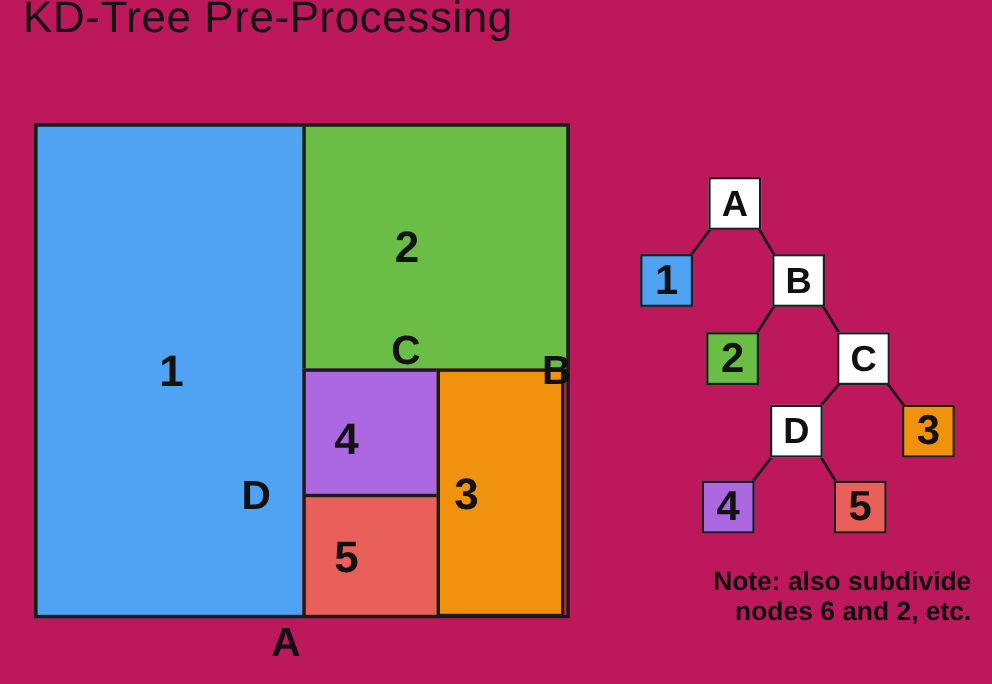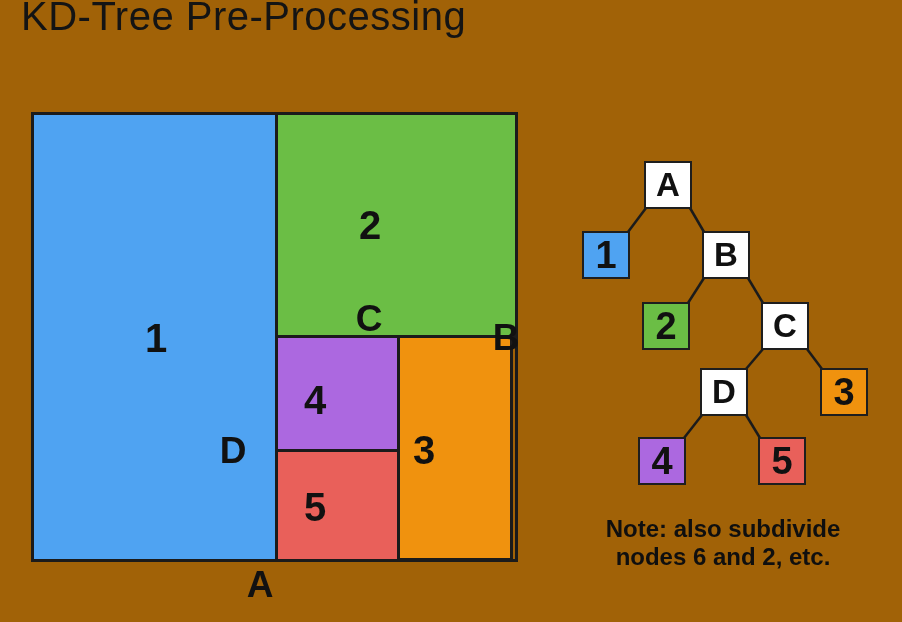--- a/index.html
+++ b/index.html
@@ -5,21 +5,21 @@
   html, body {
     margin: 0;
     padding: 0;
     background: #ffffff;
     font-family: "Liberation Sans", sans-serif;
   }
   .stage {
     position: relative;
     width: 902px;
     height: 622px;
-    background: #a16207;
+    background: #be185d;
     overflow: hidden;
   }
   .title {
     position: absolute;
     left: 21px;
     top: -6px;
     margin: 0;
     font-size: 40px;
     font-weight: 400;
     letter-spacing: 0.5px;
@@ -78,21 +78,21 @@
     z-index: 4;
   }
   .tnode.split { background: #ffffff; font-size: 33px; }
   .tnode.leaf  { font-size: 38px; }
   
   .note {
     position: absolute;
     left: 563px;
     top: 515px;
     width: 320px;
-    text-align: center;
+    text-align: right;
     font-size: 24px;
     font-weight: bold;
     line-height: 28px;
     color: #0f0f0f;
   }
 </style>
 </head>
 <body>
 
 <div class="stage">

